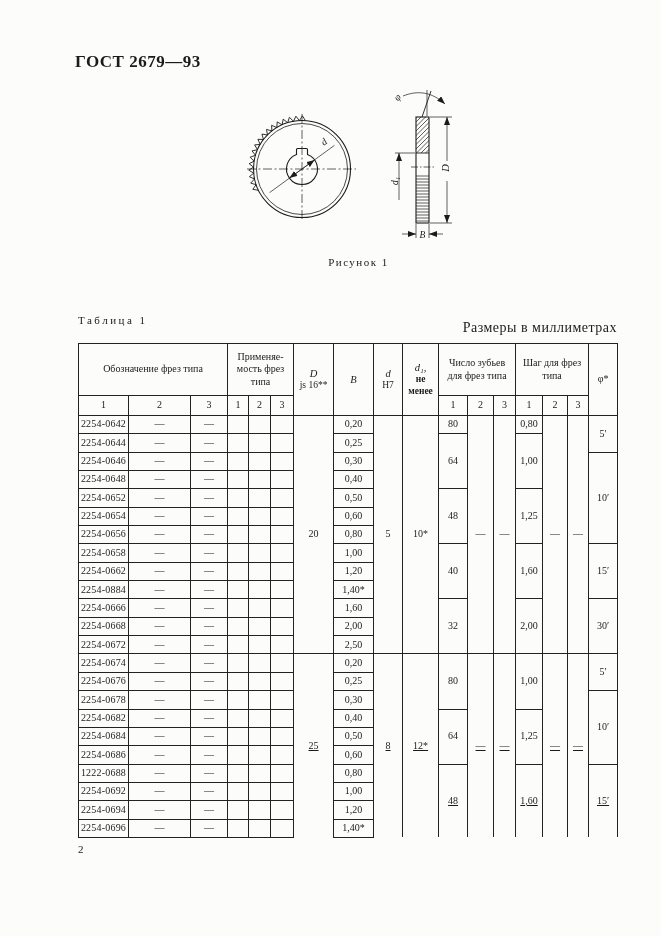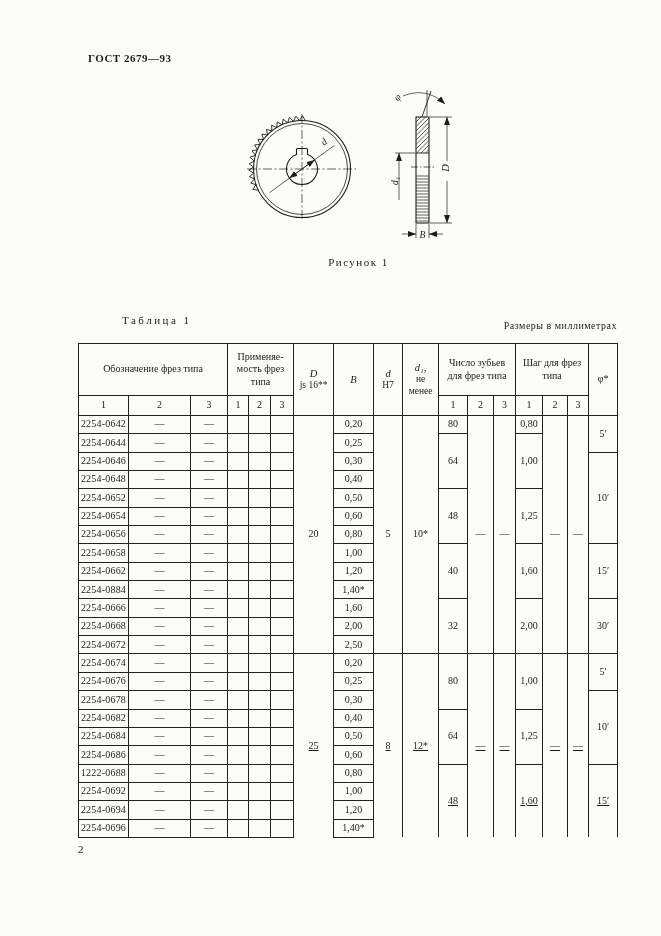--- a/index.html
+++ b/index.html
@@ -2,53 +2,53 @@
 <html><head>
 <meta charset="utf-8">
 <style>
   html,body{margin:0;padding:0;}
   .page{
     position:relative; width:661px; height:936px;
     background:#fcfcfa; color:#1b1b1b; overflow:hidden;
     font-family:"Liberation Serif","DejaVu Serif",serif;
   }
   .doc-header{
-    position:absolute; left:88px; top:52px;
-    font-size:11px; font-weight:bold; letter-spacing:.5px;
+    position:absolute; left:75px; top:52px;
+    font-size:17px; font-weight:bold; letter-spacing:.5px;
   }
   .figure-wrap{ position:absolute; left:225px; top:88px; width:235px; height:160px; }
   .fig-caption{
     position:absolute; left:241px; top:256px; width:235px;
     text-align:center; font-size:11px; letter-spacing:1.5px;
   }
   .table-label{
     position:absolute; left:78px; top:314px;
-    font-size:11px; letter-spacing:2.5px;margin-left:44px;
+    font-size:11px; letter-spacing:2.5px;
   }
   .units-note{
     position:absolute; right:44px; top:320px;
-    font-size:10px; letter-spacing:.5px;
+    font-size:14px; letter-spacing:.5px;
   }
   table.t{
     position:absolute; left:78px; top:343px; width:540px;
     border-collapse:collapse; table-layout:fixed;
   }
   table.t th, table.t td{
     border:1px solid #222; padding:0; text-align:center; vertical-align:middle;
     font-weight:normal; font-size:10px; line-height:1.25; overflow:hidden;
   }
   thead tr.hrow1{ height:52px; }
   thead tr.hrow2{ height:20px; }
   thead th{ border-bottom-width:2px; }
   thead tr.hrow1 th.grp{ border-bottom-width:1px; }
   tbody tr{ height:18.35px; }
   tbody td{ font-size:10.5px; }
   td.desig{ text-align:left; padding-left:5px; font-size:10px; letter-spacing:.2px; }
   td.nb{ border-bottom:none !important;text-decoration:underline; }
-  .pre{ white-space:pre-line; }
+  .pre{ white-space:pre-line;font-weight:bold; }
   th .sub{ display:block; font-size:9.5px; }
   th i{ font-size:10.5px; }
   .page-num{ position:absolute; left:78px; top:843px; font-size:11px; }
   svg text{ font-family:"Liberation Serif","DejaVu Serif",serif; fill:#1b1b1b; }
 </style>
 </head>
 <body>
 
 <div class="page">
 

